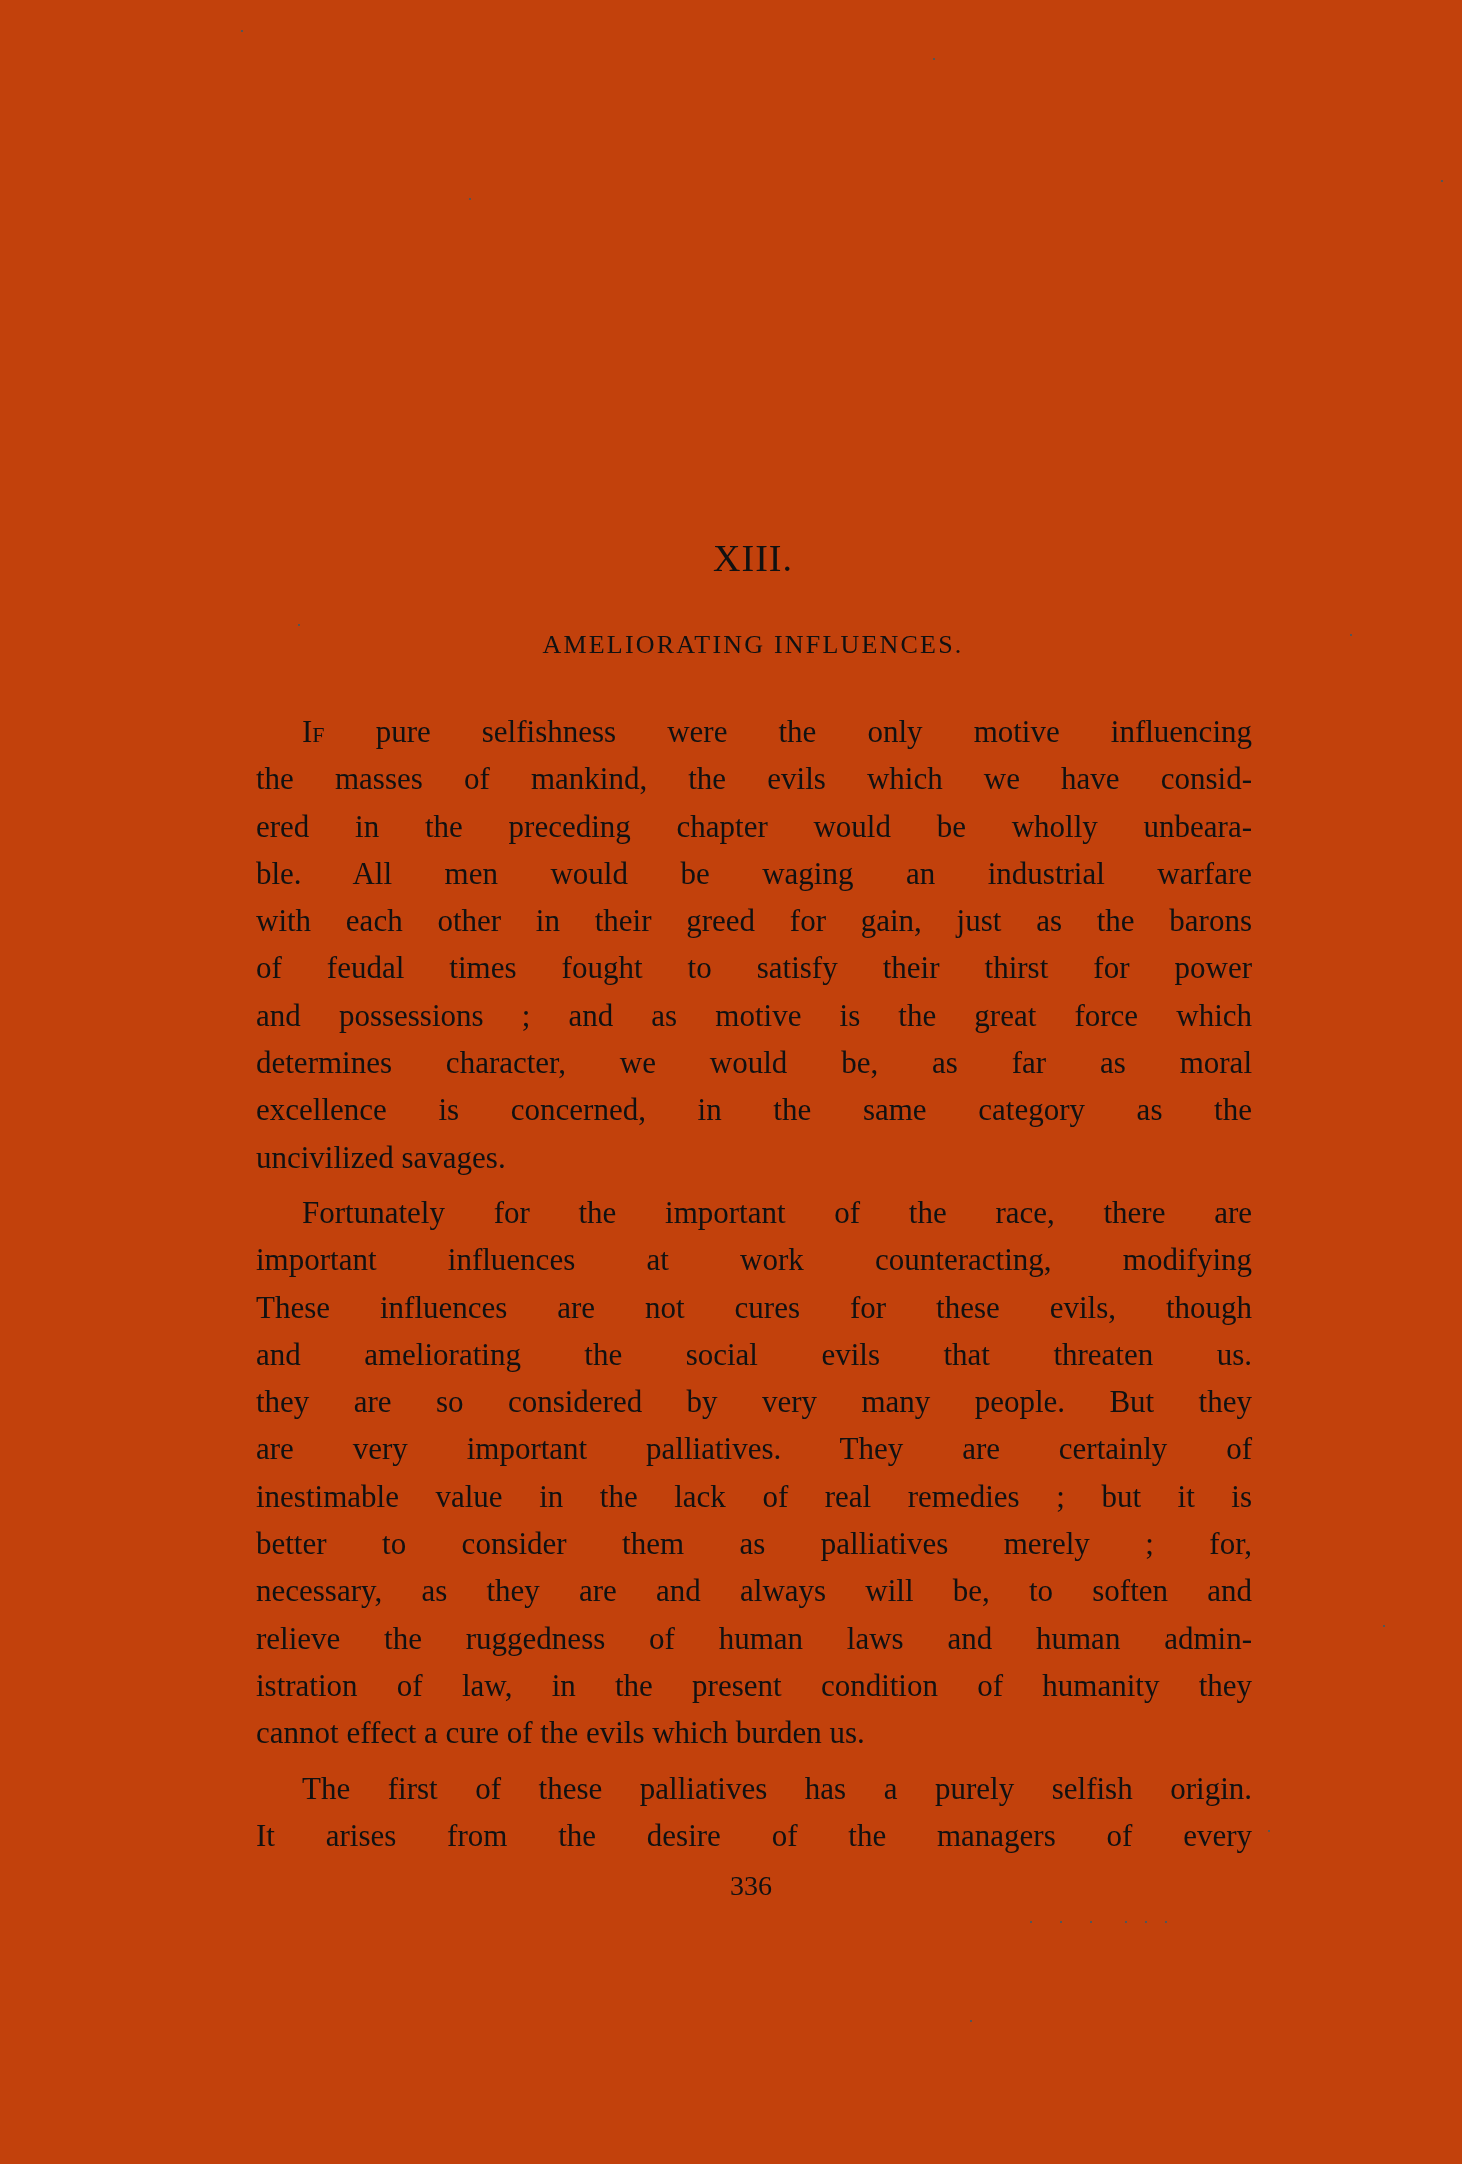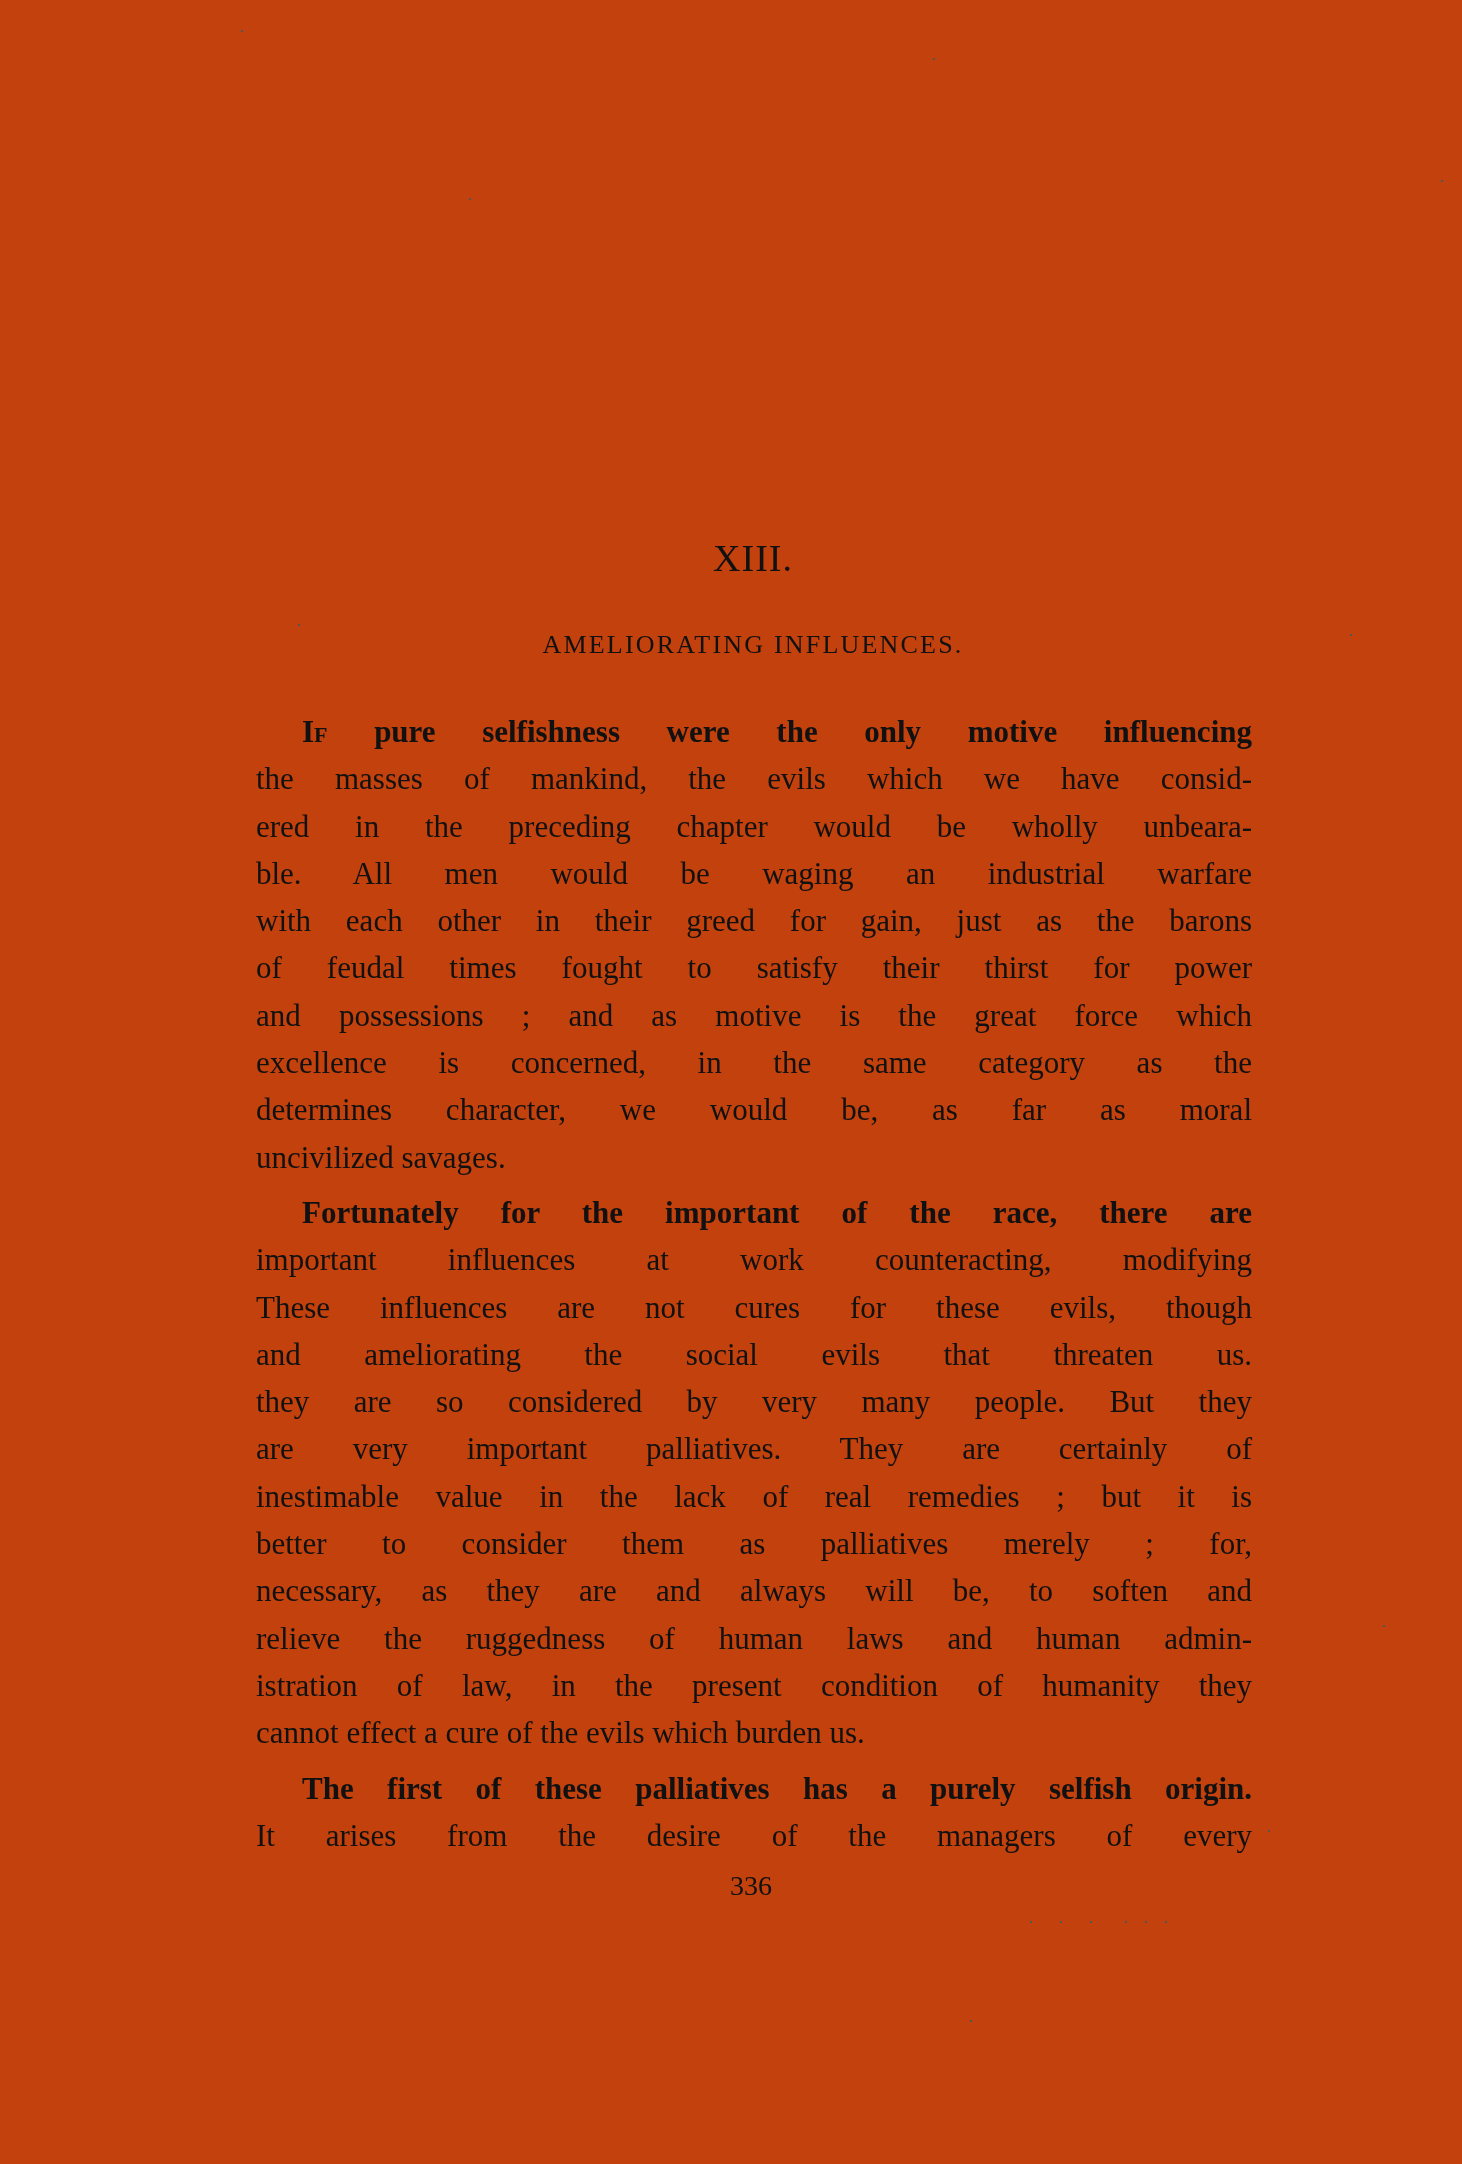--- a/index.html
+++ b/index.html
@@ -67,21 +67,20 @@
       text-align-last: justify;
       height: 47.3px;
       overflow: visible;
     }
     .line.last {
       text-align: left;
       text-align-last: left;
     }
     .line.indent {
       padding-left: 46px;
-      font-weight: bold;
     }
     .smallcaps {
       font-variant: small-caps;
     }
     .page-number {
       position: absolute;
       left: 0;
       width: 1462px;
       top: 1868px;
       text-align: center;
@@ -108,22 +107,22 @@
   <div class="body-text">
 
     <div class="paragraph">
       <span class="line indent"><span class="smallcaps">If</span><span> pure selfishness were the only motive influencing</span></span>
       <span class="line">the masses of mankind, the evils which we have consid-</span>
       <span class="line">ered in the preceding chapter would be wholly unbeara-</span>
       <span class="line">ble. All men would be waging an industrial warfare</span>
       <span class="line">with each other in their greed for gain, just as the barons</span>
       <span class="line">of feudal times fought to satisfy their thirst for power</span>
       <span class="line">and possessions ; and as motive is the great force which</span>
+      <span class="line">determines character, we would be, as far as moral</span>
       <span class="line">excellence is concerned, in the same category as the</span>
-      <span class="line">determines character, we would be, as far as moral</span>
       <span class="line last">uncivilized savages.</span>
     </div>
 
     <div class="paragraph">
       <span class="line indent">Fortunately for the important of the race, there are</span>
       <span class="line">important influences at work counteracting, modifying</span>
       <span class="line">These influences are not cures for these evils, though</span>
       <span class="line">and ameliorating the social evils that threaten us.</span>
       <span class="line">they are so considered by very many people. But they</span>
       <span class="line">are very important palliatives. They are certainly of</span>

